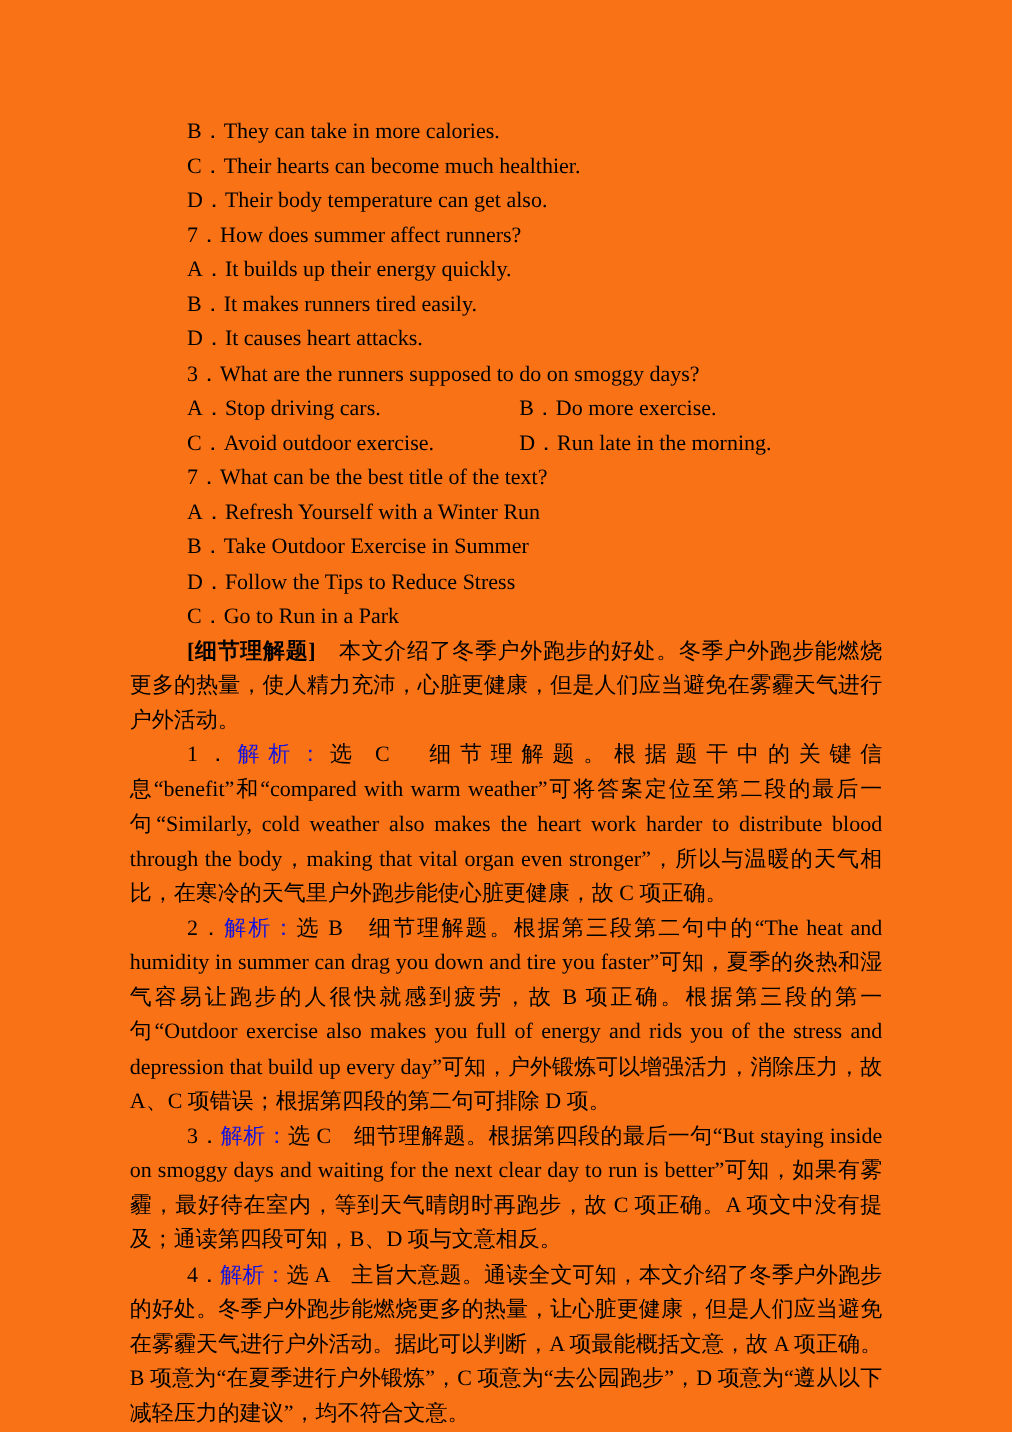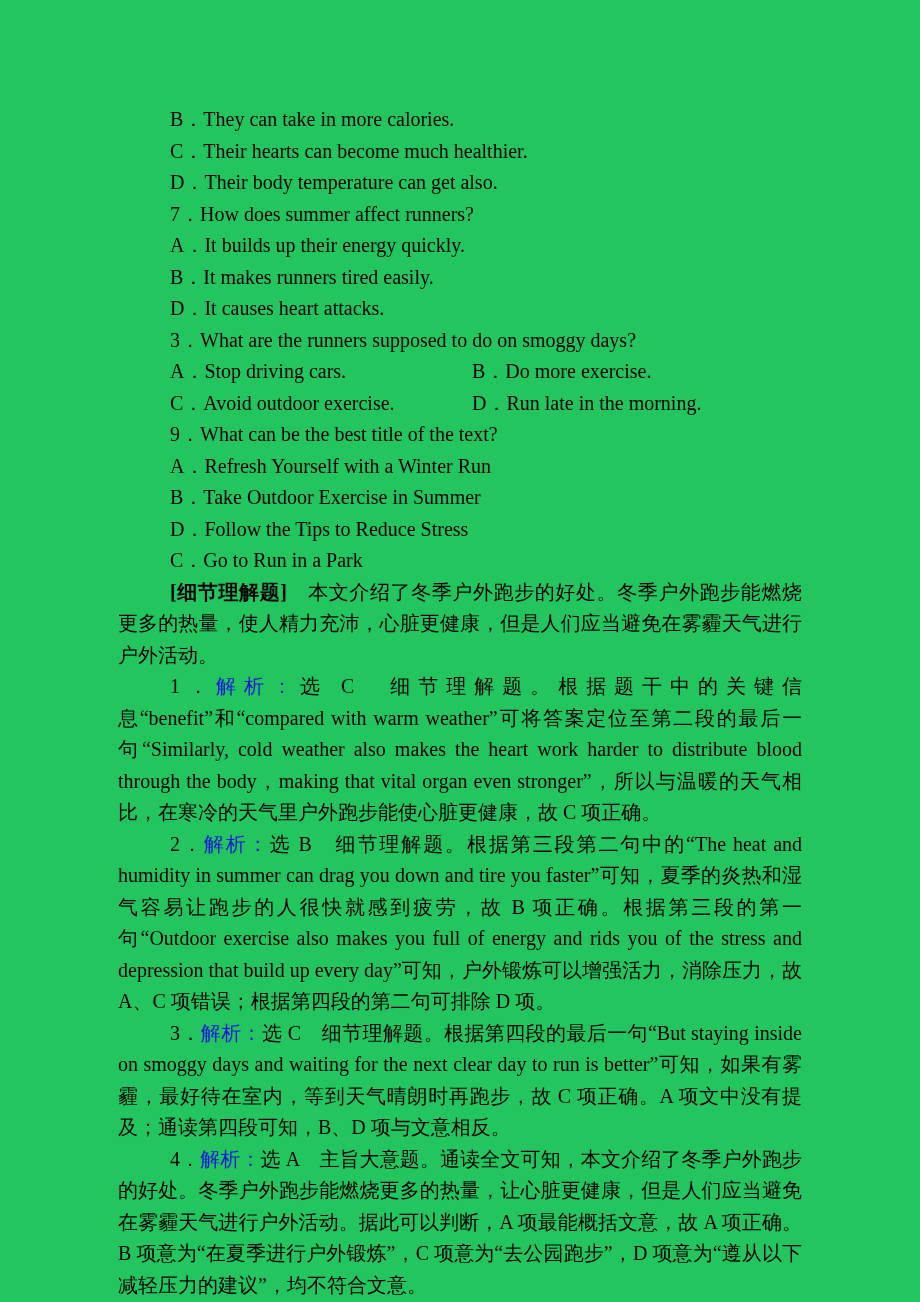--- a/index.html
+++ b/index.html
@@ -7,21 +7,21 @@
   html, body { margin: 0; padding: 0; }
   body {
     width: 920px; height: 1302px;
     background: #ffffff;
     font-family: "Liberation Serif", "DejaVu Serif", serif;
     color: var(--ink);
   }
   .page {
     position: relative;
     width: 920px; height: 1302px;
-    background: #22c55e;
+    background: #f97316;
     overflow: hidden;
   }
   .content {
     position: absolute;
     left: 118px; top: 104px;
     width: 684px;
   }
   .content p {
     margin: 0;
     font-size: 20px;
@@ -43,21 +43,21 @@
       <p class="line"><span>B．They can take in more calories.</span></p>
       <p class="line"><span>C．Their hearts can become much healthier.</span></p>
       <p class="line"><span>D．Their body temperature can get also.</span></p>
       <p class="line"><span>7．How does summer affect runners?</span></p>
       <p class="line"><span>A．It builds up their energy quickly.</span></p>
       <p class="line"><span>B．It makes runners tired easily.</span></p>
       <p class="line"><span>D．It causes heart attacks.</span></p>
       <p class="line"><span>3．What are the runners supposed to do on smoggy days?</span></p>
       <p class="line twocol"><span class="col-a">A．Stop driving cars.</span><span class="col-b">B．Do more exercise.</span></p>
       <p class="line twocol"><span class="col-a">C．Avoid outdoor exercise.</span><span class="col-b">D．Run late in the morning.</span></p>
-      <p class="line"><span>9．What can be the best title of the text?</span></p>
+      <p class="line"><span>7．What can be the best title of the text?</span></p>
       <p class="line"><span>A．Refresh Yourself with a Winter Run</span></p>
       <p class="line"><span>B．Take Outdoor Exercise in Summer</span></p>
       <p class="line"><span>D．Follow the Tips to Reduce Stress</span></p>
       <p class="line"><span>C．Go to Run in a Park</span></p>
       <p class="para"><span class="seg-bold">[细节理解题]</span><span class="seg-normal">　本文介绍了冬季户外跑步的好处。冬季户外跑步能燃烧更多的热量，使人精力充沛，心脏更健康，但是人们应当避免在雾霾天气进行户外活动。</span></p>
       <p class="para"><span class="seg-normal">1．</span><span class="seg-blue">解析：</span><span class="seg-normal">选 C　细节理解题。根据题干中的关键信息“benefit”和“compared with warm weather”可将答案定位至第二段的最后一句“Similarly, cold weather also makes the heart work harder to distribute blood through the body，making that vital organ even stronger”，所以与温暖的天气相比，在寒冷的天气里户外跑步能使心脏更健康，故 C 项正确。</span></p>
       <p class="para"><span class="seg-normal">2．</span><span class="seg-blue">解析：</span><span class="seg-normal">选 B　细节理解题。根据第三段第二句中的“The heat and humidity in summer can drag you down and tire you faster”可知，夏季的炎热和湿气容易让跑步的人很快就感到疲劳，故 B 项正确。根据第三段的第一句“Outdoor exercise also makes you full of energy and rids you of the stress and depression that build up every day”可知，户外锻炼可以增强活力，消除压力，故 A、C 项错误；根据第四段的第二句可排除 D 项。</span></p>
       <p class="para"><span class="seg-normal">3．</span><span class="seg-blue">解析：</span><span class="seg-normal">选 C　细节理解题。根据第四段的最后一句“But staying inside on smoggy days and waiting for the next clear day to run is better”可知，如果有雾霾，最好待在室内，等到天气晴朗时再跑步，故 C 项正确。A 项文中没有提及；通读第四段可知，B、D 项与文意相反。</span></p>
       <p class="para"><span class="seg-normal">4．</span><span class="seg-blue">解析：</span><span class="seg-normal">选 A　主旨大意题。通读全文可知，本文介绍了冬季户外跑步的好处。冬季户外跑步能燃烧更多的热量，让心脏更健康，但是人们应当避免在雾霾天气进行户外活动。据此可以判断，A 项最能概括文意，故 A 项正确。B 项意为“在夏季进行户外锻炼”，C 项意为“去公园跑步”，D 项意为“遵从以下减轻压力的建议”，均不符合文意。</span></p>
     </div>

